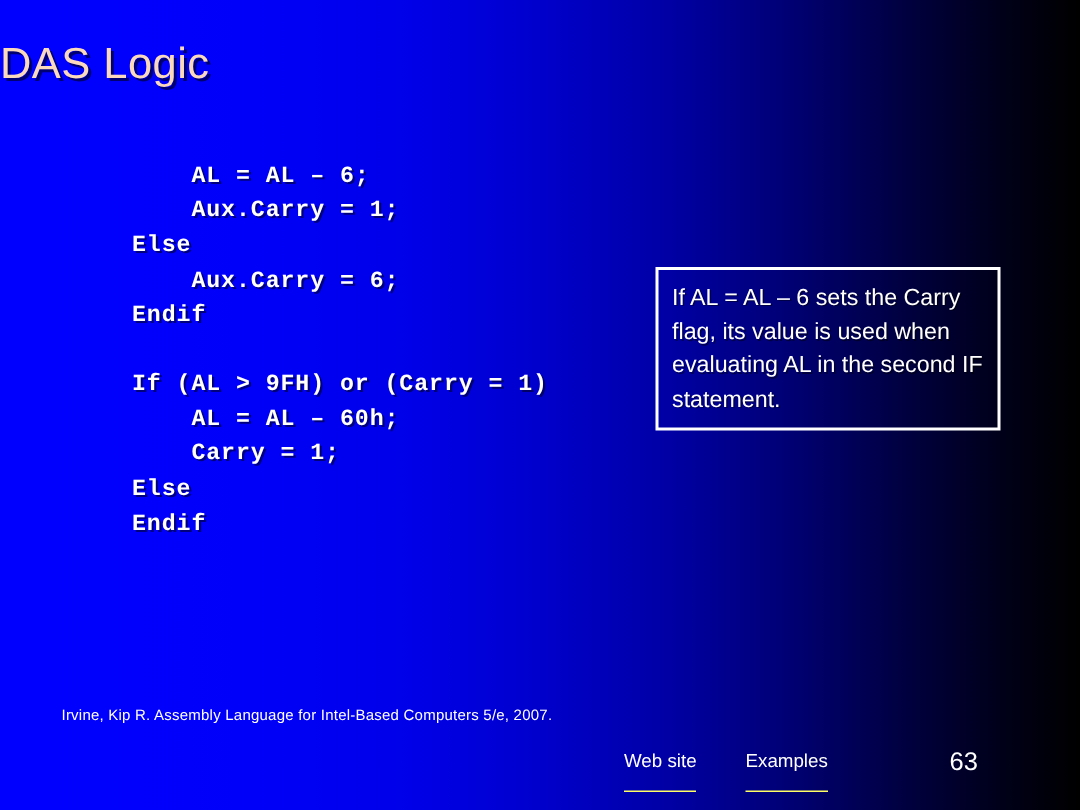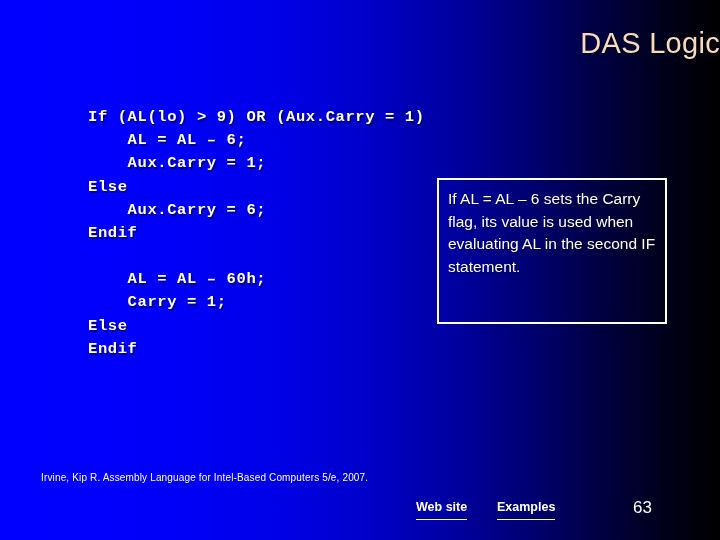--- a/index.html
+++ b/index.html
@@ -26,21 +26,21 @@
     font-family: "Liberation Sans", sans-serif;
     -webkit-font-smoothing: none;
   }
 
   
   #title {
     position: absolute;
     left: 0;
     top: 27px;
     width: 720px;
-    text-align: right;
+    text-align: left;
     font-size: 29px;
     font-weight: normal;
     letter-spacing: 0.3px;
     color: #fbd9bd;
     text-shadow: 2px 2px 0 rgba(0,0,0,0.55);
     white-space: pre;
   }
 
   
   #code-area {
@@ -62,21 +62,21 @@
   .code-gap {
     height: 23px;
   }
 
   
   #callout {
     position: absolute;
     left: 437px;
     top: 178px;
     width: 230px;
-    height: 146px;
+    height: 109px;
     box-sizing: border-box;
     border: 2px solid #ffffff;
     padding: 8px 9px 0 9px;
   }
   #callout-text {
     font-size: 15.5px;
     line-height: 22.5px;
     color: #ffffff;
     text-shadow: 1px 1px 0 rgba(0,0,0,0.45);
   }
@@ -91,24 +91,23 @@
     white-space: pre;
     letter-spacing: 0.15px;
   }
   .footer-link {
     position: absolute;
     top: 500px;
     font-size: 12.5px;
     color: #ffffff;
     text-decoration: none;
     border-bottom: 1.5px solid #ffff66;
-    padding-bottom: 5px;
+    padding-bottom: 13px;
     white-space: pre;
     cursor: pointer;
-    font-weight: bold;
   }
   #link-website { left: 416px; }
   #link-examples { left: 497px; }
   #page-number {
     position: absolute;
     left: 633px;
     top: 498px;
     font-size: 17px;
     color: #ffffff;
     white-space: pre;
@@ -116,29 +115,29 @@
 </style>
 </head>
 <body>
 
 <div id="slide">
 
   <div id="title">DAS Logic</div>
 
   <div id="code-area">
     <div>
-      <div class="code-line">If (AL(lo) &gt; 9) OR (Aux.Carry = 1)</div>
       <div class="code-line">    AL = AL – 6;</div>
       <div class="code-line">    Aux.Carry = 1;</div>
       <div class="code-line">Else</div>
       <div class="code-line">    Aux.Carry = 6;</div>
       <div class="code-line">Endif</div>
     </div>
     <div class="code-gap"></div>
     <div>
+      <div class="code-line">If (AL &gt; 9FH) or (Carry = 1)</div>
       <div class="code-line">    AL = AL – 60h;</div>
       <div class="code-line">    Carry = 1;</div>
       <div class="code-line">Else</div>
       <div class="code-line">Endif</div>
     </div>
   </div>
 
   <div id="callout">
     <div id="callout-text">If AL = AL – 6 sets the Carry flag, its value is used when evaluating AL in the second IF statement.</div>
   </div>

